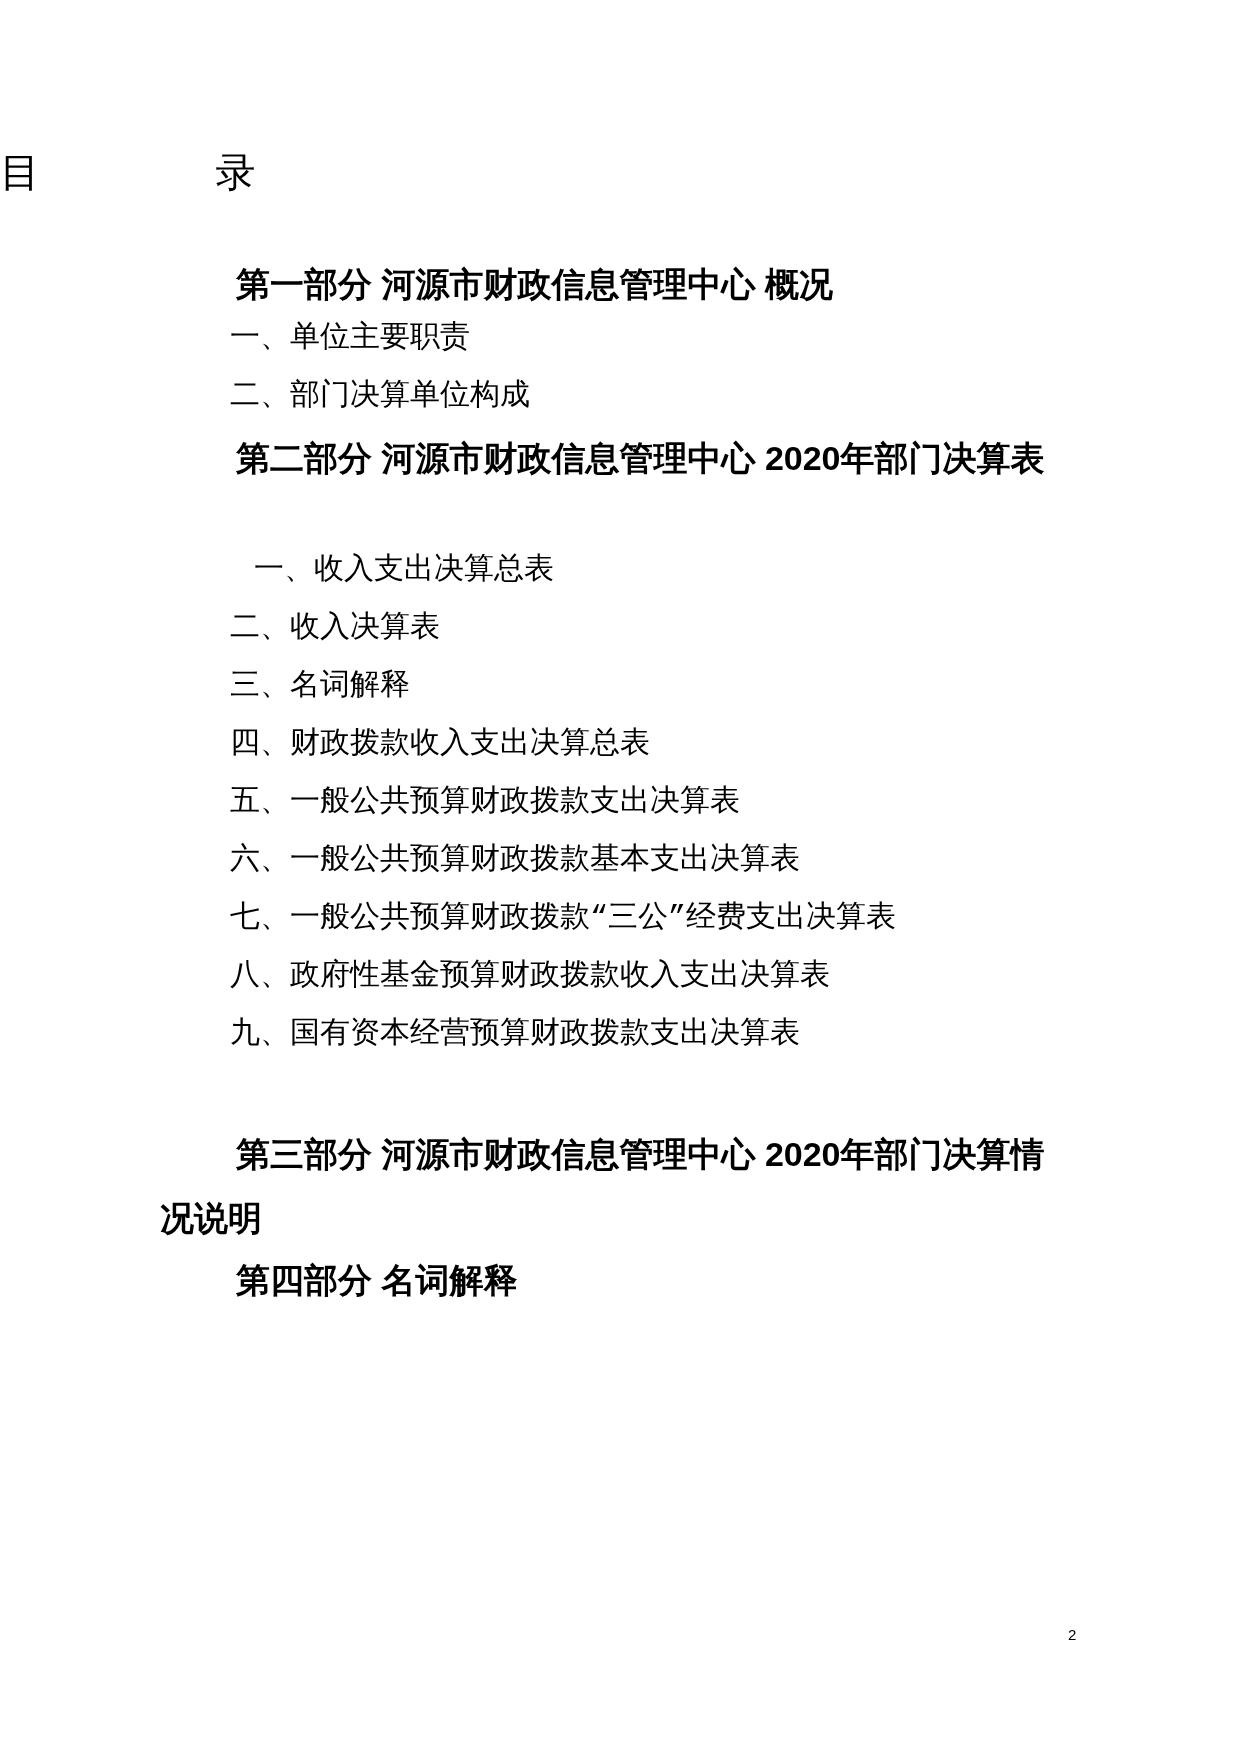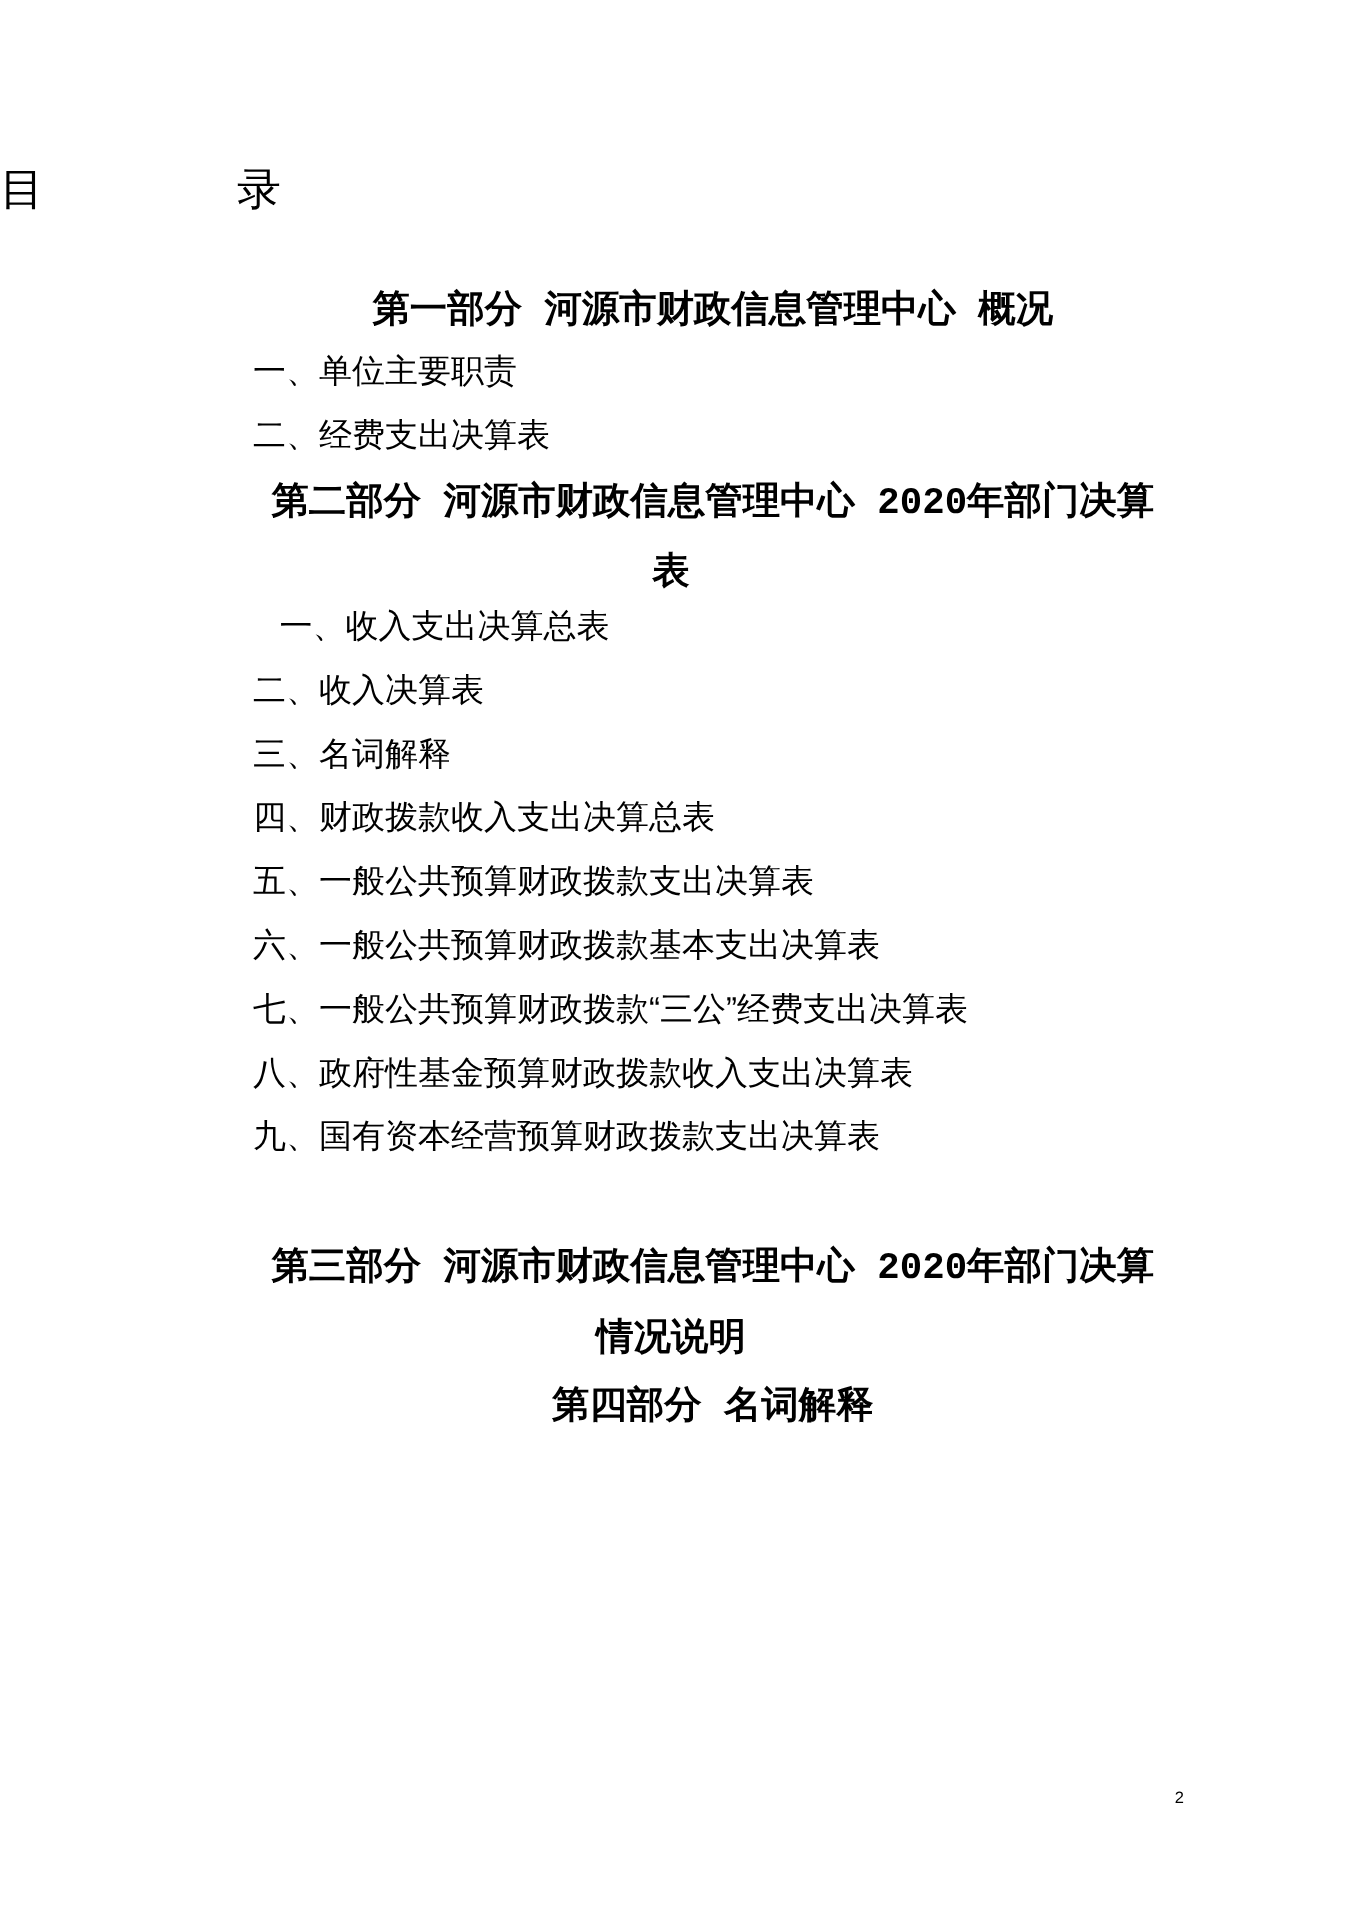--- a/index.html
+++ b/index.html
@@ -7,49 +7,48 @@
     .page { position: absolute; inset: 0; }
     .title {
       position: absolute; top: 148px; left: 0; width: 100%;
       text-align: left; font-family: "DejaVu Serif", serif;
       font-size: 40px; line-height: 48px;
     }
     .title span { display: inline-block; }
     .title .gap { width: 150px; }
     .part {
       position: absolute; left: 160px; width: 900px;
-      font-family: Liberation Mono, monospace; font-weight: bold;
+      font-family: Liberation Sans, sans-serif; font-weight: bold;
       font-size: 34px; line-height: 64px;
       text-indent: 76px;
-      text-align: center;
     }
     .item {
       position: absolute; left: 230px;
-      font-family: Liberation Sans, sans-serif;
+      font-family: Liberation Mono, monospace;
       font-size: 30px; line-height: 40px;
       white-space: nowrap;
     }
     .page-num {
       position: absolute; left: 1068px; top: 1626px;
       font-family: "Liberation Sans", sans-serif; font-size: 15px;
     }
   </style>
 </head>
 <body>
 
 <div class="page">
   <div class="title">
     <span>目</span>
     <span class="gap"></span>
     <span>录</span>
   </div>
 
   <div class="part" style="top:252px;">第一部分  河源市财政信息管理中心 概况</div>
   <div class="item" style="top:318px;">一、单位主要职责</div>
-  <div class="item" style="top:376px;">二、经费支出决算表</div>
+  <div class="item" style="top:376px;">二、部门决算单位构成</div>
 
   <div class="part" style="top:426px;">第二部分  河源市财政信息管理中心 2020年部门决算表</div>
   <div class="item" style="top:550px;margin-left:24px;">一、收入支出决算总表</div>
   <div class="item" style="top:608px;">二、收入决算表</div>
   <div class="item" style="top:666px;">三、名词解释</div>
   <div class="item" style="top:724px;">四、财政拨款收入支出决算总表</div>
   <div class="item" style="top:782px;">五、一般公共预算财政拨款支出决算表</div>
   <div class="item" style="top:840px;">六、一般公共预算财政拨款基本支出决算表</div>
   <div class="item" style="top:898px;">七、一般公共预算财政拨款“三公”经费支出决算表</div>
   <div class="item" style="top:956px;">八、政府性基金预算财政拨款收入支出决算表</div>

